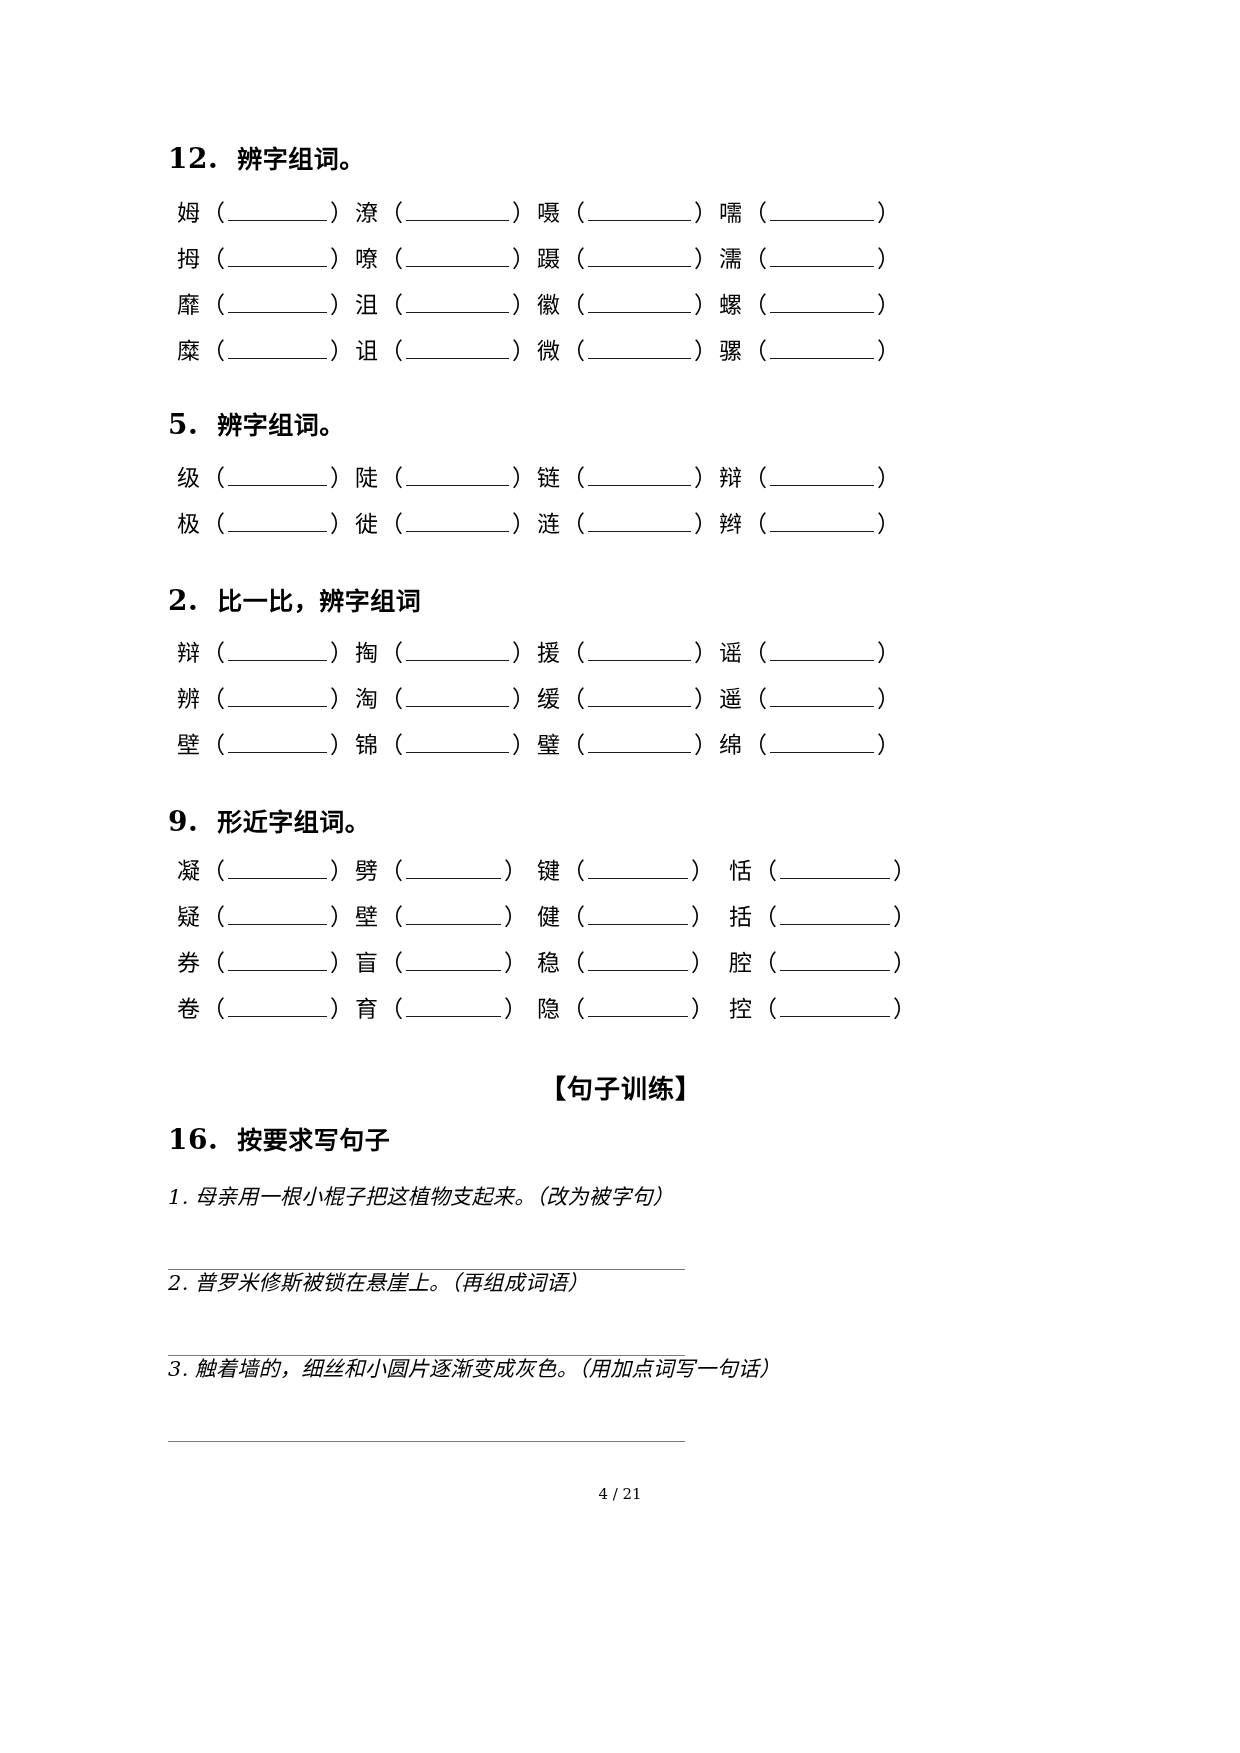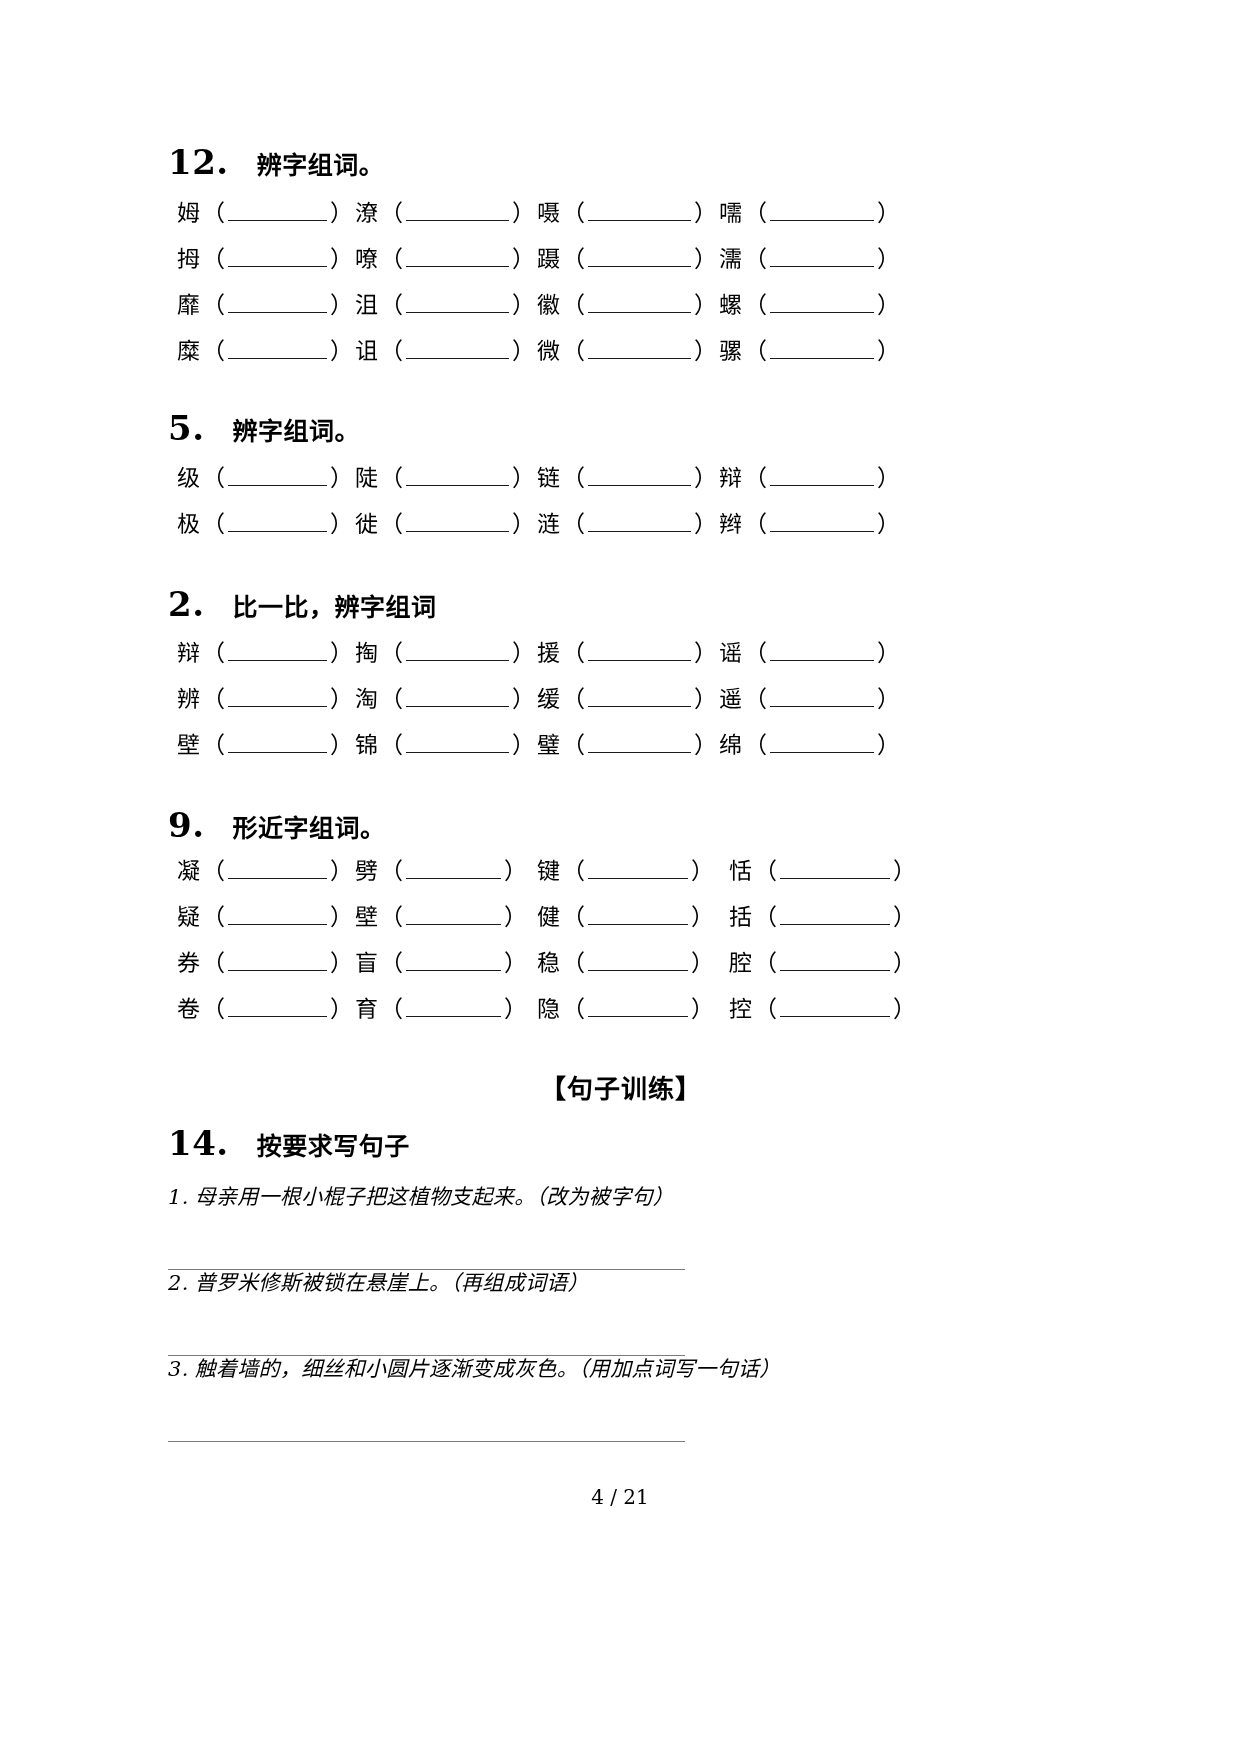--- a/index.html
+++ b/index.html
@@ -35,22 +35,22 @@
     font-family: "DejaVu Sans", "Liberation Sans", sans-serif;
     font-weight: bold;
     font-size: 25px;
     letter-spacing: 0.5px;
     line-height: 1;
     white-space: nowrap;
   }
   .ex-title .num {
     font-family: "DejaVu Serif", "Liberation Serif", serif;
     font-weight: bold;
-    font-size: 34px;
-    margin-right: 28px;
+    font-size: 28px;
+    margin-right: 19px;
   }
 
   
   .char-row {
     display: flex;
     align-items: baseline;
     font-size: 22px;
     font-family: "DejaVu Serif", "Liberation Serif", serif;
     white-space: nowrap;
   }
@@ -104,21 +104,21 @@
     height: 1px;
     width: 517px;
   }
 
   
   .footer {
     position: absolute;
     left: 0;
     width: 1240px;
     text-align: center;
-    font-size: 20px;
+    font-size: 15px;
     font-family: "DejaVu Serif", "Liberation Serif", serif;
   }
 
   .abs { position: absolute; }
 </style>
 </head>
 <body>
 
 <div class="page">
   <div class="content">
@@ -486,21 +486,21 @@
         <span class="hanzi">控</span>
         <span class="paren">（</span>
         <span class="blank" style="width:110px;"></span>
         <span class="paren">）</span>
       </span>
     </div>
 
     <div class="section-banner abs" style="left:0px; top:1068px; width:906px;">【句子训练】</div>
 
     <div class="ex-title abs" style="left:0px; top:1126px;">
-      <span class="num">14.</span><span>按要求写句子</span>
+      <span class="num">16.</span><span>按要求写句子</span>
     </div>
 
     <div class="sentence abs" style="left:0px; top:1180px;">
       <span class="sidx">1.</span><span>母亲用一根小棍子把这植物支起来。（改为被字句）</span>
     </div>
     <div class="answer-line abs" style="left:0px; top:1268px;"></div>
 
     <div class="sentence abs" style="left:0px; top:1266px;">
       <span class="sidx">2.</span><span>普罗米修斯被锁在悬崖上。（再组成词语）</span>
     </div>

